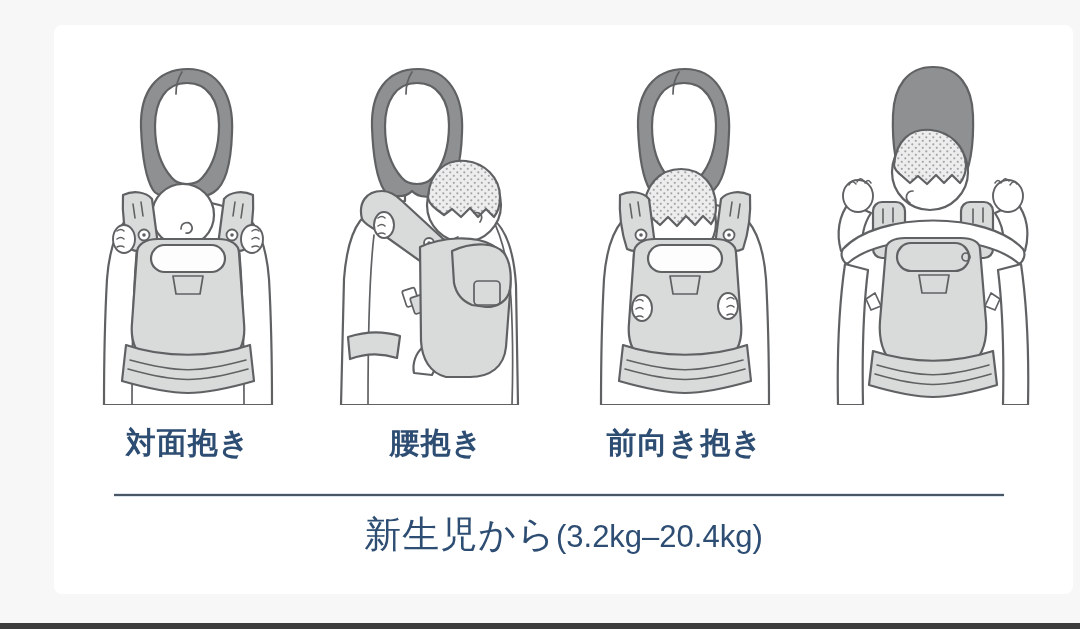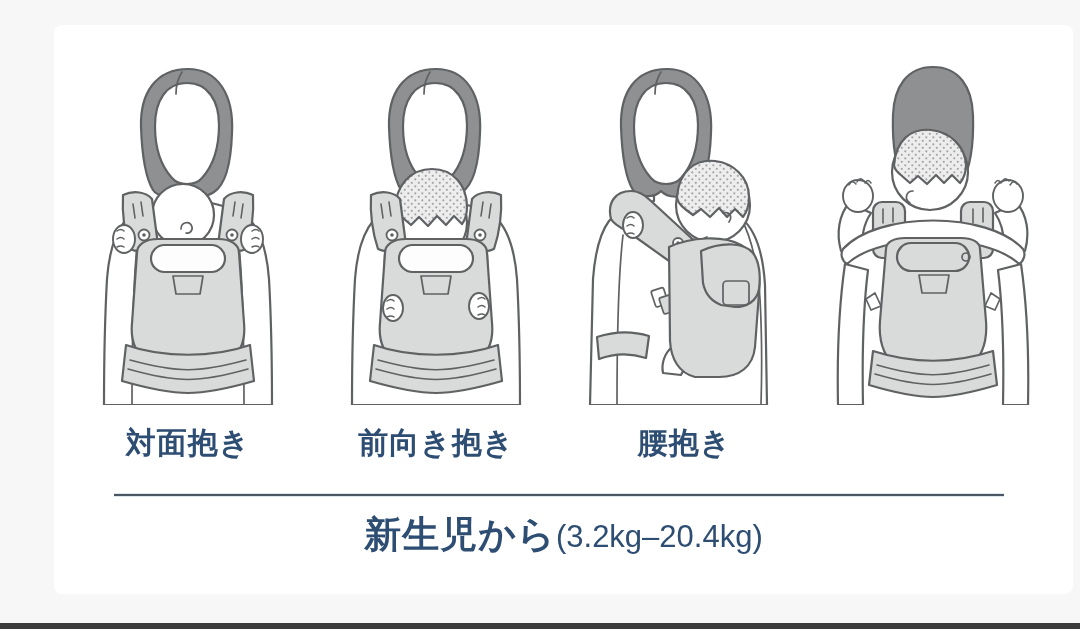--- a/index.html
+++ b/index.html
@@ -30,21 +30,21 @@
     color:var(--text);line-height:36px;text-align:center;white-space:nowrap;
   }
   .divider{
     margin:33px 0 0 60px;width:890px;height:2px;
     background:var(--divider);
     box-shadow:0 -1px 0 rgba(190,210,225,.55), 0 1px 0 rgba(190,210,225,.55);
   }
   .caption{
     margin-top:14px;text-align:center;color:var(--text);white-space:nowrap;
   }
-  .caption-main{font-size:37px;font-weight:700;letter-spacing:1px;}
+  .caption-main{font-size:37px;font-weight:400;letter-spacing:1px;}
   .caption-detail{font-size:31px;font-weight:400;letter-spacing:0;}
   .bottom-bar{
     position:absolute;left:0;bottom:0;width:1080px;height:6px;
     background:var(--bottom-bar);
   }
   
   .figure svg path, .figure svg rect, .figure svg circle, .figure svg ellipse, .figure svg line{
     stroke-linecap:round;stroke-linejoin:round;
   }
 </style>
@@ -94,20 +94,68 @@
             <ellipse cx="174" cy="184" rx="11" ry="14" fill="var(--skin)" stroke-width="1.9"></ellipse>
             <path stroke-width="1.5" d="M174,176 q4,-3 7,0 M174,184 q4,-3 7,0 M174,192 q4,-2 7,0"></path>
           </g>
         </svg>
         <div class="figure-label">対面抱き</div>
       </div>
 
       <div class="figure">
         <svg viewBox="0 0 220 350">
           <defs>
+            <pattern id="dots3" width="7" height="7" patternUnits="userSpaceOnUse">
+              <rect width="7" height="7" fill="#ededee"></rect>
+              <circle cx="1.8" cy="1.8" r="1.1" fill="#a3a5a6"></circle>
+              <circle cx="5.3" cy="5.3" r="1.1" fill="#a3a5a6"></circle>
+            </pattern>
+          </defs>
+          <g fill="none" stroke="var(--outline)" stroke-width="2.2">
+
+            <path fill="var(--skin)" d="M79,126 L79,146 C58,150 42,156 34,166 C25,178 20,198 18,224 L15,350 L192,350 L190,230 C188,198 180,174 166,163 C152,153 128,148 105,146 L105,126 Z"></path>
+            <path stroke-width="1.7" d="M48,180 C44,214 42,268 42,350 M166,163 C176,182 183,212 185,244 C187,280 187,316 186,350"></path>
+
+            <path fill="var(--hair)" d="M92,14 C60,14 45,38 46,72 C47,100 50,122 58,135 C63,143 80,143 86,136 C92,143 108,144 118,137 C129,130 135,108 136,78 C138,40 122,14 92,14 Z"></path>
+            <path fill="var(--skin)" d="M91,28 C70,28 59,46 59,71 C59,94 66,112 76,123 C83,131 99,131 106,123 C116,112 123,94 123,70 C123,46 112,28 91,28 Z"></path>
+            <path stroke-width="1.7" d="M86,17 C82,23 80,31 80,39"></path>
+
+            <circle cx="138" cy="150" r="37" fill="var(--skin)"></circle>
+            <path fill="url(#dots3)" d="M102,142 C104,116 120,104 140,106 C158,108 174,122 174,142 C174,150 172,157 168,162 L160,154 L152,162 L144,153 L135,162 L126,154 L118,160 L110,154 C105,150 102,146 102,142 Z"></path>
+            <path stroke-width="1.7" d="M148,158 c6,-2 10,3 6,9 M112,182 c6,4 14,4 20,0"></path>
+
+            <path fill="var(--carrier)" d="M36,164 C32,148 40,136 56,136 C64,136 70,140 76,146 L126,192 L108,216 L52,176 C44,172 38,168 36,164 Z"></path>
+
+            <path stroke-width="3" d="M104,191 L112,213"></path>
+            <circle cx="103" cy="188" r="5" fill="var(--skin)" stroke-width="1.8"></circle>
+            <circle cx="103" cy="188" r="1.7" fill="var(--outline)" stroke="none"></circle>
+            <circle cx="113" cy="216" r="4.5" fill="var(--carrier)" stroke-width="1.8"></circle>
+
+            <ellipse cx="58" cy="170" rx="10" ry="13" fill="var(--skin)" stroke-width="1.9"></ellipse>
+            <path stroke-width="1.5" d="M52,163 q4,-3 7,0 M52,171 q4,-3 7,0 M52,179 q4,-2 7,0"></path>
+
+            <rect x="78" y="234" width="13" height="17" rx="2" fill="var(--skin)" stroke-width="1.7" transform="rotate(-18 84 242)"></rect>
+            <rect x="86" y="241" width="13" height="17" rx="2" fill="var(--carrier)" stroke-width="1.7" transform="rotate(-18 92 249)"></rect>
+
+            <path fill="var(--carrier)" d="M22,282 C40,276 58,276 74,281 L71,303 C56,298 40,298 24,304 Z"></path>
+
+            <path fill="var(--skin)" d="M108,248 C98,260 94,276 97,292 C90,298 86,308 88,318 L106,320 C112,310 114,300 111,290 C115,278 119,264 126,256 Z"></path>
+
+            <path fill="var(--carrier)" d="M94,192 C116,182 148,180 166,190 C180,198 186,214 184,238 L180,292 C178,312 164,322 144,322 L120,322 C104,318 96,304 95,286 Z"></path>
+
+            <path fill="var(--carrier)" d="M126,196 C148,186 170,188 178,198 C184,206 186,220 184,234 C182,246 172,252 160,252 L146,250 C136,246 130,238 128,228 Z"></path>
+            <rect x="148" y="226" width="26" height="24" rx="4" stroke-width="1.7"></rect>
+          </g>
+        </svg>
+        <div class="figure-label">腰抱き</div>
+      </div>
+
+      <div class="figure">
+        <svg viewBox="0 0 220 350">
+          <defs>
             <pattern id="dots2" width="7" height="7" patternUnits="userSpaceOnUse">
               <rect width="7" height="7" fill="#ededee"></rect>
               <circle cx="1.8" cy="1.8" r="1.1" fill="#a3a5a6"></circle>
               <circle cx="5.3" cy="5.3" r="1.1" fill="#a3a5a6"></circle>
             </pattern>
           </defs>
           <g fill="none" stroke="var(--outline)" stroke-width="2.2">
             <path fill="var(--skin)" d="M97,126 L97,146 C74,150 56,156 47,166 C37,178 31,198 29,224 C27,260 26,305 26,350 L194,350 C194,305 193,260 191,224 C189,198 183,178 173,166 C164,156 146,150 123,146 L123,126 Z"></path>
             <path stroke-width="1.7" d="M60,182 C57,214 58,238 64,250 M160,182 C163,214 162,236 156,248"></path>
             <path fill="var(--hair)" d="M110,14 C78,14 62,38 63,72 C64,100 67,122 75,135 C80,143 97,143 103,136 C109,143 126,144 136,137 C147,130 153,108 154,78 C156,40 140,14 110,14 Z"></path>
@@ -140,68 +188,20 @@
             <ellipse cx="153" cy="251" rx="10" ry="13" fill="var(--skin)" stroke-width="1.9"></ellipse>
             <path stroke-width="1.5" d="M152,244 q4,-3 7,0 M152,252 q4,-3 7,0 M152,260 q4,-2 7,0"></path>
           </g>
         </svg>
         <div class="figure-label">前向き抱き</div>
       </div>
 
       <div class="figure">
         <svg viewBox="0 0 220 350">
           <defs>
-            <pattern id="dots3" width="7" height="7" patternUnits="userSpaceOnUse">
-              <rect width="7" height="7" fill="#ededee"></rect>
-              <circle cx="1.8" cy="1.8" r="1.1" fill="#a3a5a6"></circle>
-              <circle cx="5.3" cy="5.3" r="1.1" fill="#a3a5a6"></circle>
-            </pattern>
-          </defs>
-          <g fill="none" stroke="var(--outline)" stroke-width="2.2">
-
-            <path fill="var(--skin)" d="M79,126 L79,146 C58,150 42,156 34,166 C25,178 20,198 18,224 L15,350 L192,350 L190,230 C188,198 180,174 166,163 C152,153 128,148 105,146 L105,126 Z"></path>
-            <path stroke-width="1.7" d="M48,180 C44,214 42,268 42,350 M166,163 C176,182 183,212 185,244 C187,280 187,316 186,350"></path>
-
-            <path fill="var(--hair)" d="M92,14 C60,14 45,38 46,72 C47,100 50,122 58,135 C63,143 80,143 86,136 C92,143 108,144 118,137 C129,130 135,108 136,78 C138,40 122,14 92,14 Z"></path>
-            <path fill="var(--skin)" d="M91,28 C70,28 59,46 59,71 C59,94 66,112 76,123 C83,131 99,131 106,123 C116,112 123,94 123,70 C123,46 112,28 91,28 Z"></path>
-            <path stroke-width="1.7" d="M86,17 C82,23 80,31 80,39"></path>
-
-            <circle cx="138" cy="150" r="37" fill="var(--skin)"></circle>
-            <path fill="url(#dots3)" d="M102,142 C104,116 120,104 140,106 C158,108 174,122 174,142 C174,150 172,157 168,162 L160,154 L152,162 L144,153 L135,162 L126,154 L118,160 L110,154 C105,150 102,146 102,142 Z"></path>
-            <path stroke-width="1.7" d="M148,158 c6,-2 10,3 6,9 M112,182 c6,4 14,4 20,0"></path>
-
-            <path fill="var(--carrier)" d="M36,164 C32,148 40,136 56,136 C64,136 70,140 76,146 L126,192 L108,216 L52,176 C44,172 38,168 36,164 Z"></path>
-
-            <path stroke-width="3" d="M104,191 L112,213"></path>
-            <circle cx="103" cy="188" r="5" fill="var(--skin)" stroke-width="1.8"></circle>
-            <circle cx="103" cy="188" r="1.7" fill="var(--outline)" stroke="none"></circle>
-            <circle cx="113" cy="216" r="4.5" fill="var(--carrier)" stroke-width="1.8"></circle>
-
-            <ellipse cx="58" cy="170" rx="10" ry="13" fill="var(--skin)" stroke-width="1.9"></ellipse>
-            <path stroke-width="1.5" d="M52,163 q4,-3 7,0 M52,171 q4,-3 7,0 M52,179 q4,-2 7,0"></path>
-
-            <rect x="78" y="234" width="13" height="17" rx="2" fill="var(--skin)" stroke-width="1.7" transform="rotate(-18 84 242)"></rect>
-            <rect x="86" y="241" width="13" height="17" rx="2" fill="var(--carrier)" stroke-width="1.7" transform="rotate(-18 92 249)"></rect>
-
-            <path fill="var(--carrier)" d="M22,282 C40,276 58,276 74,281 L71,303 C56,298 40,298 24,304 Z"></path>
-
-            <path fill="var(--skin)" d="M108,248 C98,260 94,276 97,292 C90,298 86,308 88,318 L106,320 C112,310 114,300 111,290 C115,278 119,264 126,256 Z"></path>
-
-            <path fill="var(--carrier)" d="M94,192 C116,182 148,180 166,190 C180,198 186,214 184,238 L180,292 C178,312 164,322 144,322 L120,322 C104,318 96,304 95,286 Z"></path>
-
-            <path fill="var(--carrier)" d="M126,196 C148,186 170,188 178,198 C184,206 186,220 184,234 C182,246 172,252 160,252 L146,250 C136,246 130,238 128,228 Z"></path>
-            <rect x="148" y="226" width="26" height="24" rx="4" stroke-width="1.7"></rect>
-          </g>
-        </svg>
-        <div class="figure-label">腰抱き</div>
-      </div>
-
-      <div class="figure">
-        <svg viewBox="0 0 220 350">
-          <defs>
             <pattern id="dots4" width="7" height="7" patternUnits="userSpaceOnUse">
               <rect width="7" height="7" fill="#ededee"></rect>
               <circle cx="1.8" cy="1.8" r="1.1" fill="#a3a5a6"></circle>
               <circle cx="5.3" cy="5.3" r="1.1" fill="#a3a5a6"></circle>
             </pattern>
           </defs>
           <g fill="none" stroke="var(--outline)" stroke-width="2.2">
 
             <rect x="50" y="147" width="32" height="56" rx="9" fill="var(--carrier)"></rect>
             <rect x="138" y="147" width="32" height="56" rx="9" fill="var(--carrier)"></rect>

